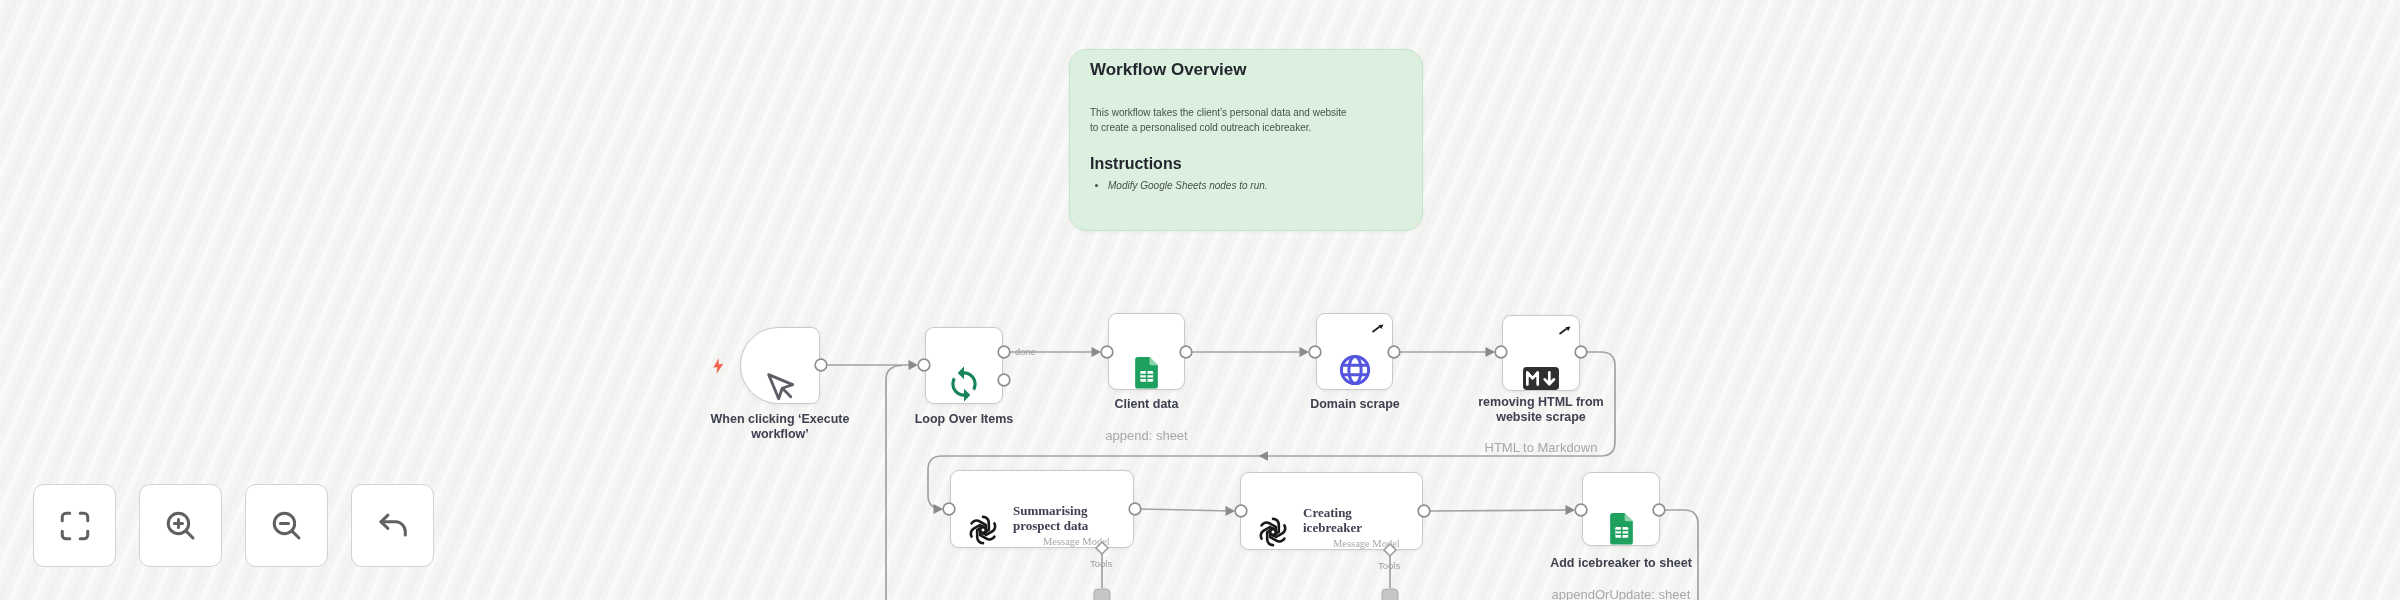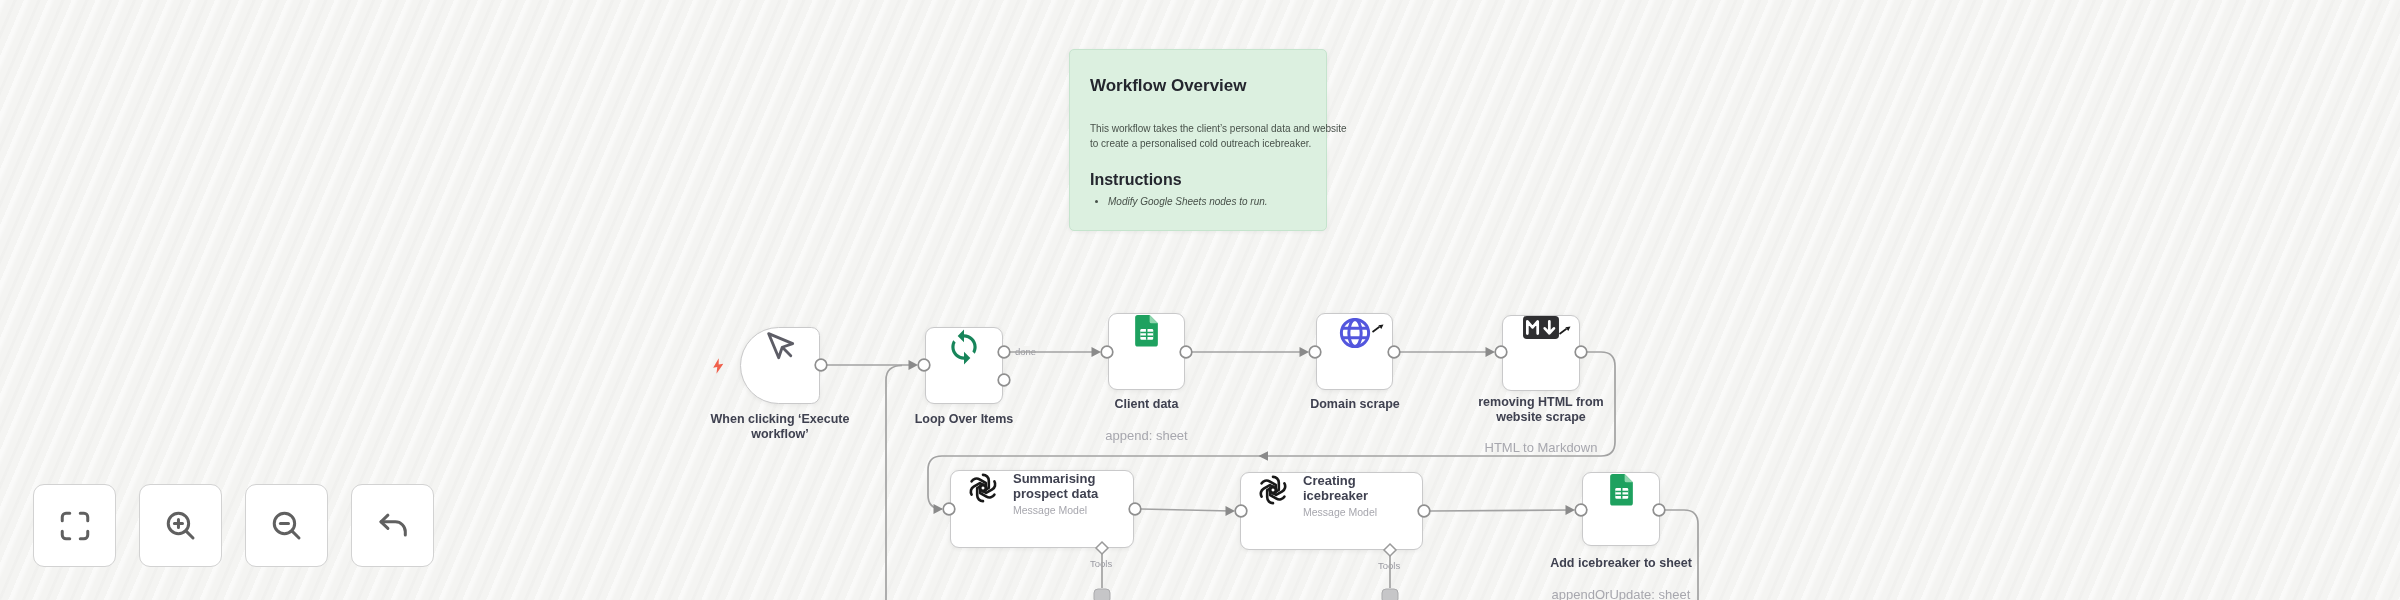--- a/index.html
+++ b/index.html
@@ -7,38 +7,38 @@
     position:relative;width:2400px;height:600px;overflow:hidden;
     background-color:#f4f4f2;
     background-image:
       repeating-linear-gradient(113deg, rgba(255,255,255,.55) 0 3px, rgba(255,255,255,0) 7px 12px, rgba(90,90,90,.022) 13px 15px, rgba(255,255,255,0) 16px 22px);
     font-family:"Liberation Sans", sans-serif;
   }
   
   .node{
     position:absolute;background:#fff;border:1.4px solid #c9c9ca;border-radius:9px;
     box-shadow:0 1px 4px rgba(68,68,68,.08);box-sizing:border-box;
-    display:flex;align-items:flex-start;justify-content:center;
+    display:flex;align-items:flex-end;justify-content:center;font-family:Liberation Serif, serif;
   }
   .node.trigger{border-radius:40px 9px 9px 40px;}
   .node .badge{position:absolute;top:5px;right:7px;width:14px;height:12px;}
   .ai-node{justify-content:flex-start;padding-left:15px;}
   .ai-text{margin-left:13px;}
   .ai-title{font-size:13px;line-height:15px;font-weight:bold;color:#3f4150;white-space:pre-line;}
-  .ai-sub{font-size:10.5px;color:#a7a7ae;margin-top:3px;}
+  .ai-sub{font-size:10.5px;color:#a7a7ae;margin-top:3px;margin-left:30px;}
   .bolt{position:absolute;left:-29px;top:30px;width:12px;height:16px;transform:rotate(-8deg);}
   
   .nlabel{position:absolute;text-align:center;color:#3f4150;font-size:12.5px;line-height:14.5px;font-weight:bold;}
   .nsub{font-weight:normal;font-size:13px;color:#a7a7ae;margin-top:17px;}
   .edge-label{position:absolute;font-size:9.5px;color:#9a9aa2;background:#f4f4f2;padding:0 2px;}
   
   .sticky{
-    position:absolute;left:1069px;top:49px;width:258px;height:182px;box-sizing:border-box;
-    background:#dcf0e0;border:1px solid #c5e4cd;border-radius:5px;
-    box-shadow:0 1px 4px rgba(0,0,0,.05);padding:24px 20px;z-index:5;color:#2a2c33;
+    position:absolute;left:1069px;top:49px;width:354px;height:182px;box-sizing:border-box;
+    background:#dcf0e0;border:1px solid #c5e4cd;border-radius:18px;
+    box-shadow:0 1px 4px rgba(0,0,0,.05);padding:8px 20px;z-index:5;color:#2a2c33;
   }
   .sticky h1{font-size:17px;margin:2px 0 0 0;color:#24262e;}
   .sticky p{font-size:10px;line-height:15px;color:#475049;margin:25px 8px 0 0;width:262px;}
   .sticky h2{font-size:16px;margin:20px 0 0 0;color:#24262e;}
   .sticky ul{margin:7px 0 0 6px;padding:0 0 0 12px;font-size:10px;color:#475049;font-style:italic;}
   
   .controls{position:absolute;left:33px;top:484px;display:flex;gap:23px;z-index:6;}
   .ctl{width:83px;height:83px;background:#fff;border:1.6px solid #d2d2d2;border-radius:11px;
     display:flex;align-items:center;justify-content:center;box-sizing:border-box;padding:0;cursor:pointer;}
   .ctl svg{width:36px;height:36px;}

